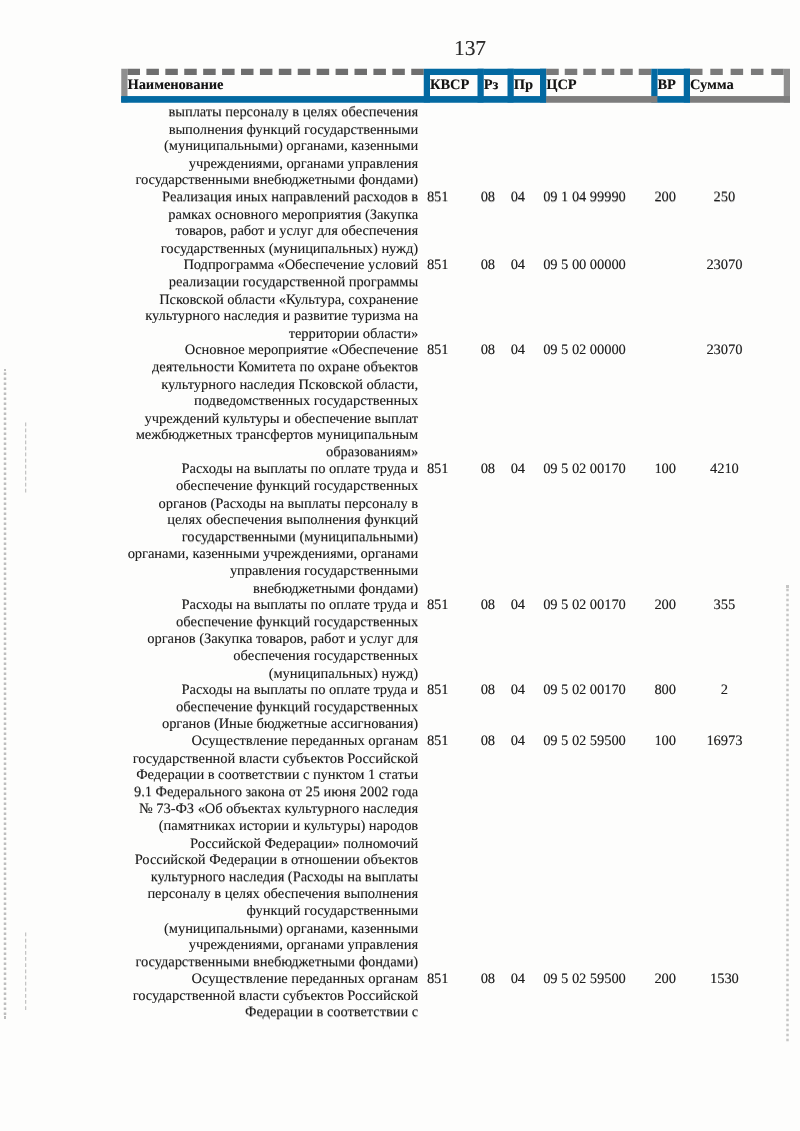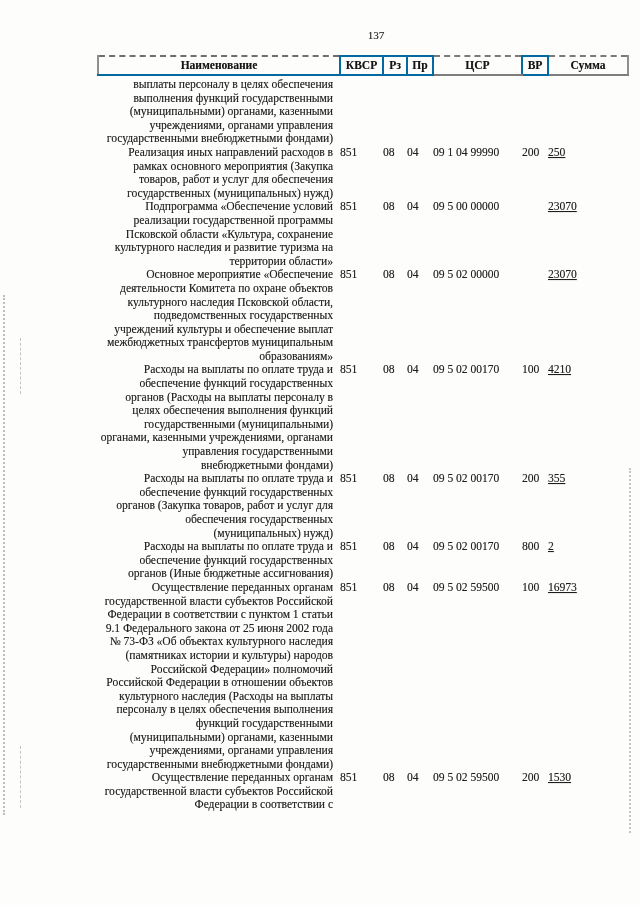--- a/index.html
+++ b/index.html
@@ -19,53 +19,53 @@
   .page {
     position: absolute;
     inset: 0;
   }
   .page-number {
     position: absolute;
     top: 29px;
     left: 360px;
     width: 32px;
     text-align: center;
-    font-size: 11px;
+    font-size: 17px;
     color: #2a2a2a;
   }
   table.budget-table {
     position: absolute;
     left: 97px;
     top: 55px;
     width: 530px;
     border-collapse: collapse;
     table-layout: fixed;
   }
   thead th {
-    border: 2px solid #0369a1;
+    border: 5px solid #0369a1;
     font-size: 11.5px;
     font-weight: bold;
-    text-align: center;
+    text-align: left;
     padding: 2px 0 3px 0;
     color: #141414;
     background: #fdfdfc;
   }
   thead th.th-name { border-left-color: #8f8f8f; border-top-style: dashed; border-top-color: #6e6e6e; }
   thead th.th-csr { border-top-style: dashed; border-top-color: #7a7a7a; border-bottom-color: #7d7d7d; }
   thead th.th-summa { border-top-style: dashed; border-top-color: #7a7a7a; border-right-color: #8f8f8f; border-bottom-color: #7d7d7d; }
   tbody td {
     font-size: 11.5px;
     line-height: 13.6px;
     vertical-align: top;
     padding: 0;
   }
   tbody tr:first-child td { padding-top: 2px; }
   td.c-name { padding-right: 7px; text-align: right; }
   td.c-num { text-align: left; white-space: nowrap; }
-  td.c-summa { text-align: left; padding-right: 20px; white-space: nowrap; text-decoration: underline; }
+  td.c-summa { text-align: center; padding-right: 20px; white-space: nowrap; }
   
   .artifact {
     position: absolute;
     width: 0;
   }
   .artifact-left-edge {
     left: 3px; top: 295px; height: 520px;
     border-left: 2px dotted rgba(125,125,125,0.5);
   }
   .artifact-left-dash-1 {

